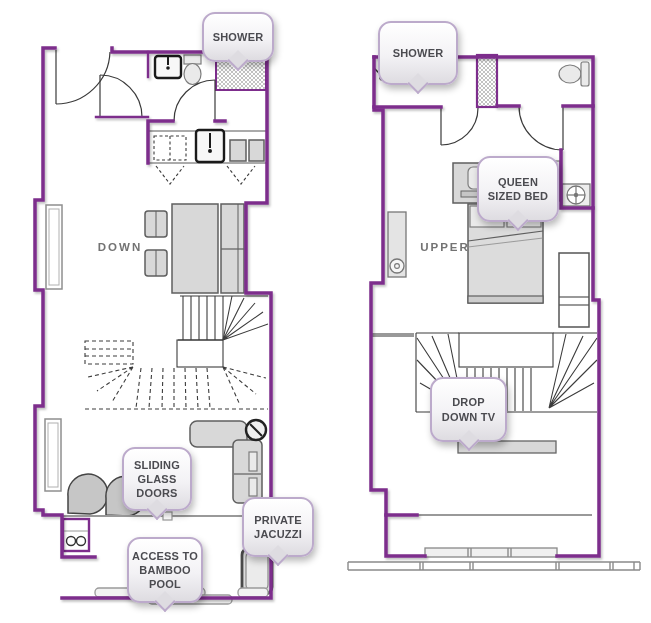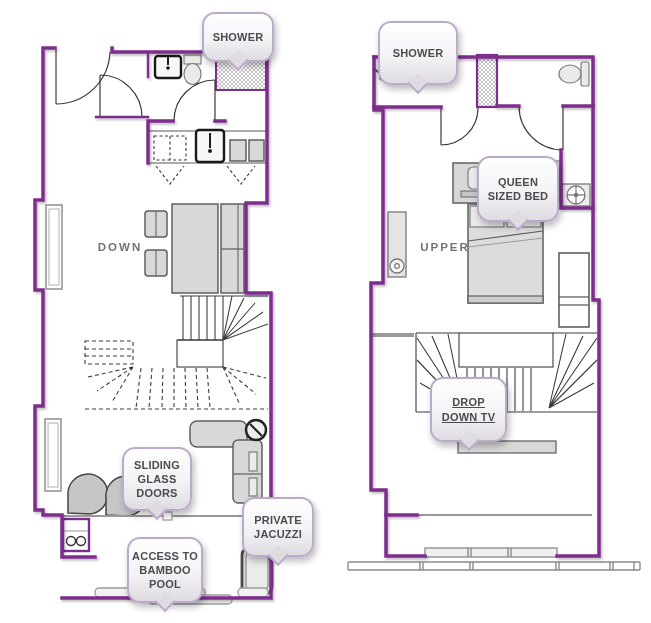--- a/index.html
+++ b/index.html
@@ -346,16 +346,16 @@
 
   <div class="callout" style="left:127px;top:537px;width:72px;height:62px;">ACCESS TO
 BAMBOO
 POOL</div>
 
   <div class="callout" style="left:378px;top:21px;width:76px;height:60px;">SHOWER</div>
 
   <div class="callout" style="left:477px;top:156px;width:78px;height:62px;">QUEEN
 SIZED BED</div>
 
-  <div class="callout" style="left:430px;top:377px;width:73px;height:61px;text-decoration:underline;">DROP
+  <div class="callout" style="left:430px;top:377px;width:73px;height:61px;">DROP
 DOWN TV</div>
 
 </div>
 
 </body></html>

